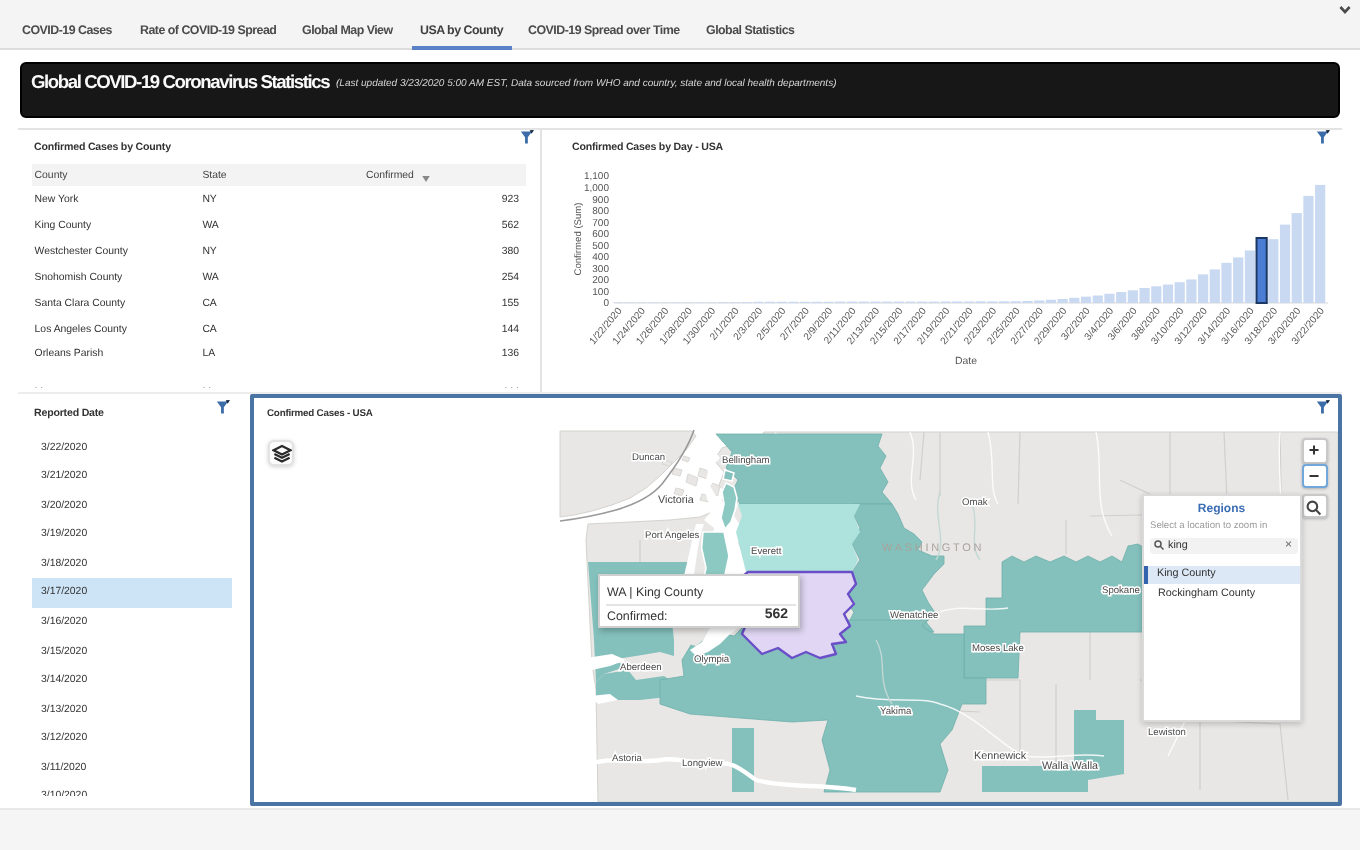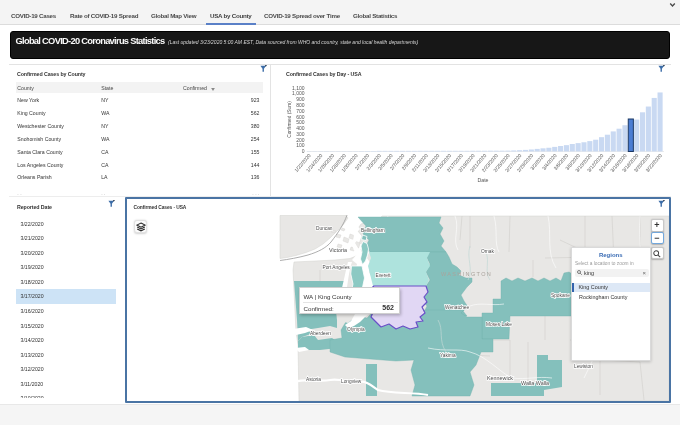--- a/index.html
+++ b/index.html
@@ -28,21 +28,21 @@
 <div class="tab" style="left:151px">Global Map View</div>
 <div class="tab" style="left:210px;color:#3f3f3f">USA by County</div>
 <div class="abs" style="left:205.5px;top:23px;width:50px;height:2px;background:#5a80c7"></div>
 <div class="tab" style="left:264px">COVID-19 Spread over Time</div>
 <div class="tab" style="left:353px">Global Statistics</div>
 <svg class="abs" style="left:669px;top:1.5px" width="7" height="6" viewBox="0 0 7 6">
     <path d="M1.2,1.5 L3.5,4 L5.8,1.5" fill="none" stroke="#4a4a4a" stroke-width="1.3"></path>
   </svg>
 
 <div class="banner">
-    <b>Global COVID-20 Coronavirus Statistics</b>
+    <b>Global COVID-19 Coronavirus Statistics</b>
     <i>(Last updated 3/23/2020 5:00 AM EST, Data sourced from WHO and country, state and local health departments)</i>
   </div>
 
 <div class="vdiv" style="left:9px;top:63.5px;width:662px;height:1px"></div>
 <div class="vdiv" style="left:270px;top:64px;width:1px;height:132px"></div>
 <div class="vdiv" style="left:9px;top:196px;width:662px;height:1px;background:#ededed"></div>
 
 <div class="ptitle" style="left:17px;top:70.5px">Confirmed Cases by County</div>
 <svg style="position:absolute;left:259.5px;top:65px" width="7" height="7" viewBox="0 0 10 10">
     <path d="M0.6,1.1 L8.6,1.1 L5.6,5.2 L5.6,9.6 L3.6,9.6 L3.6,5.2 Z" fill="#3c6da8"></path>

